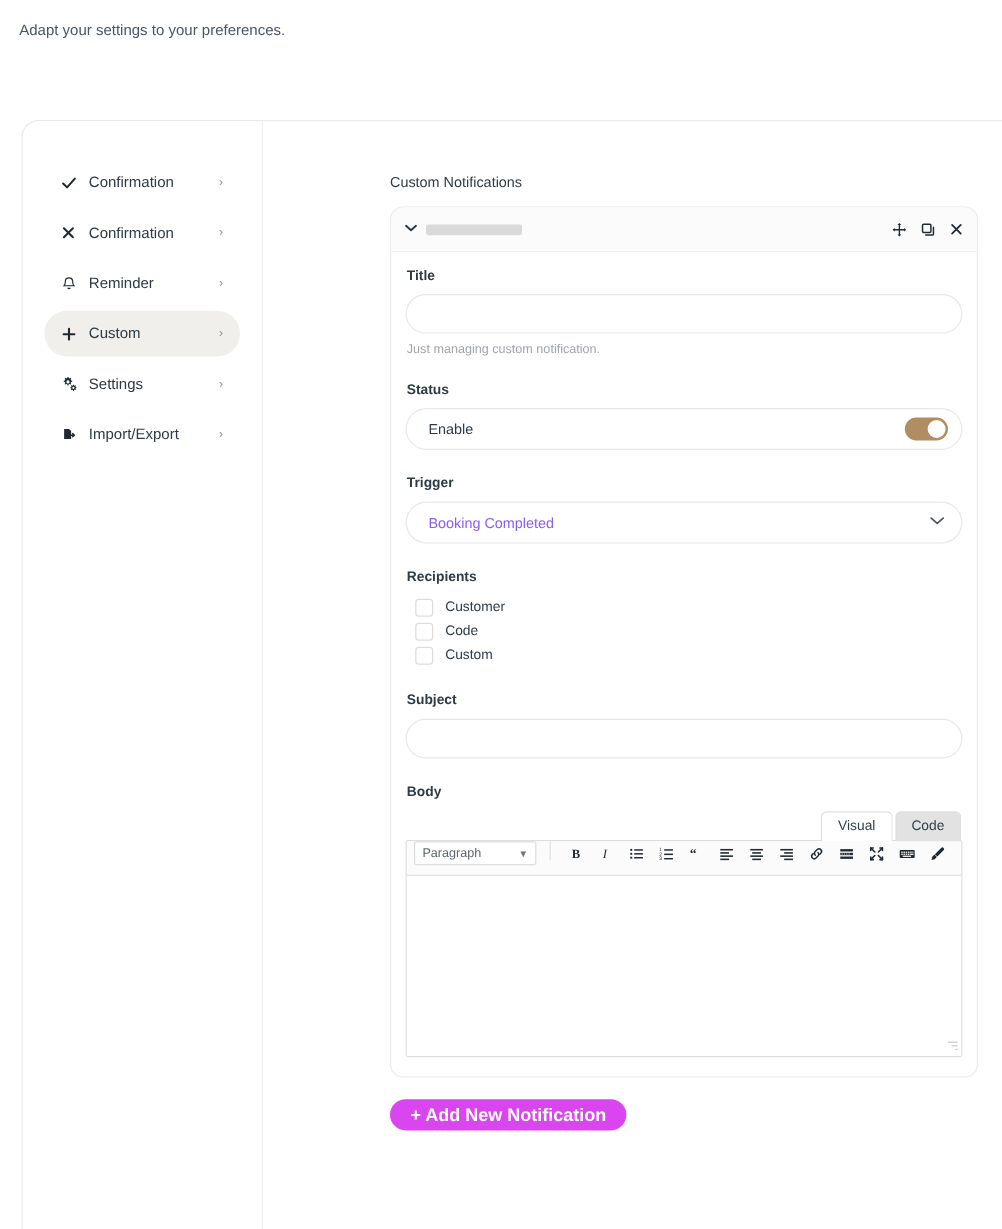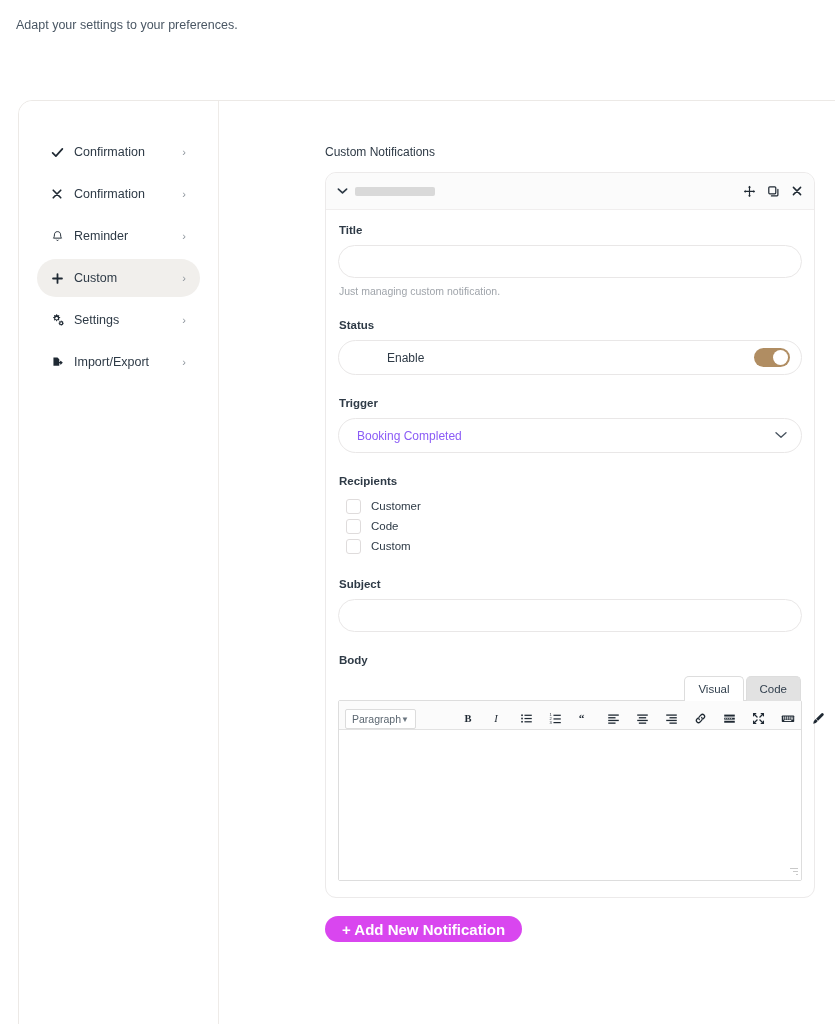--- a/index.html
+++ b/index.html
@@ -98,21 +98,21 @@
     outline: none;
   }
   .helper { font-size: 10.5px; color: #a0a5ab; margin: 7px 0 0 1px; }
   .spacer-22 { height: 22px; }
 
   
   .status-row {
     height: 35px; border: 1px solid #e9e7e7; border-radius: 18px;
     display: flex; align-items: center; padding: 0 11px 0 18px;
   }
-  .status-text { font-size: 12px; color: #2e3a46; margin-left: 30px; }
+  .status-text { font-size: 12px; color: #2e3a46; }
   .toggle {
     margin-left: auto;
     width: 36px; height: 19px; border-radius: 10px;
     background: #b08d62; position: relative; cursor: pointer;
   }
   .toggle .knob {
     position: absolute; top: 2px; right: 2px;
     width: 15px; height: 15px; border-radius: 50%;
     background: #fff;
   }
@@ -144,24 +144,24 @@
     position: relative; top: 1px;
   }
   .etab.active { background: #ffffff; color: #32404e; z-index: 2; }
   .etab.inactive { background: #e2e2e2; color: #32404e; margin-left: 2px; }
 
   .editor {
     border: 1px solid #dddddd; background: #fff;
     border-radius: 2px;
   }
   .toolbar {
-    display: flex; align-items: flex-end;
+    display: flex; align-items: flex-start;
     height: 29px; padding: 0 6px;
     border-bottom: 1px solid #e2e2e2;
-    background: #fbfbfb; gap: 16px;
+    background: #fbfbfb; gap: 4px;
   }
   .para-select {
     display: flex; align-items: center;
     width: 102px; height: 20px;
     border: 1px solid #dcdcdc; background: #fff;
     border-radius: 2px; font-size: 10.5px; color: #5b6670;
     padding: 0 6px; margin-right: 7px; cursor: pointer;
   }
   .para-select .pc { margin-left: auto; font-size: 8px; color: #6b7680; }
   .tb-sep { width: 1px; height: 16px; background: #e0e0e0; margin: 0 7px 0 0; }

